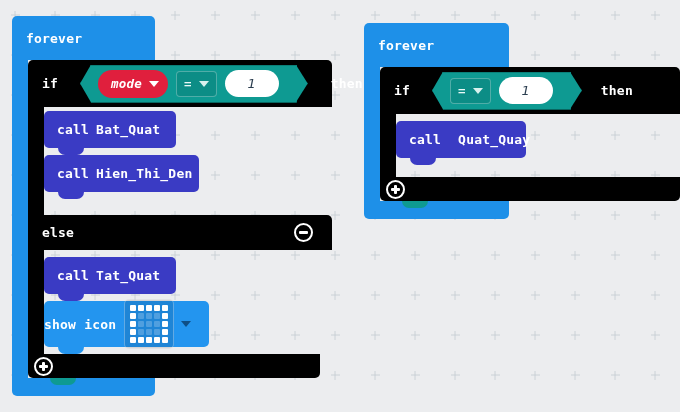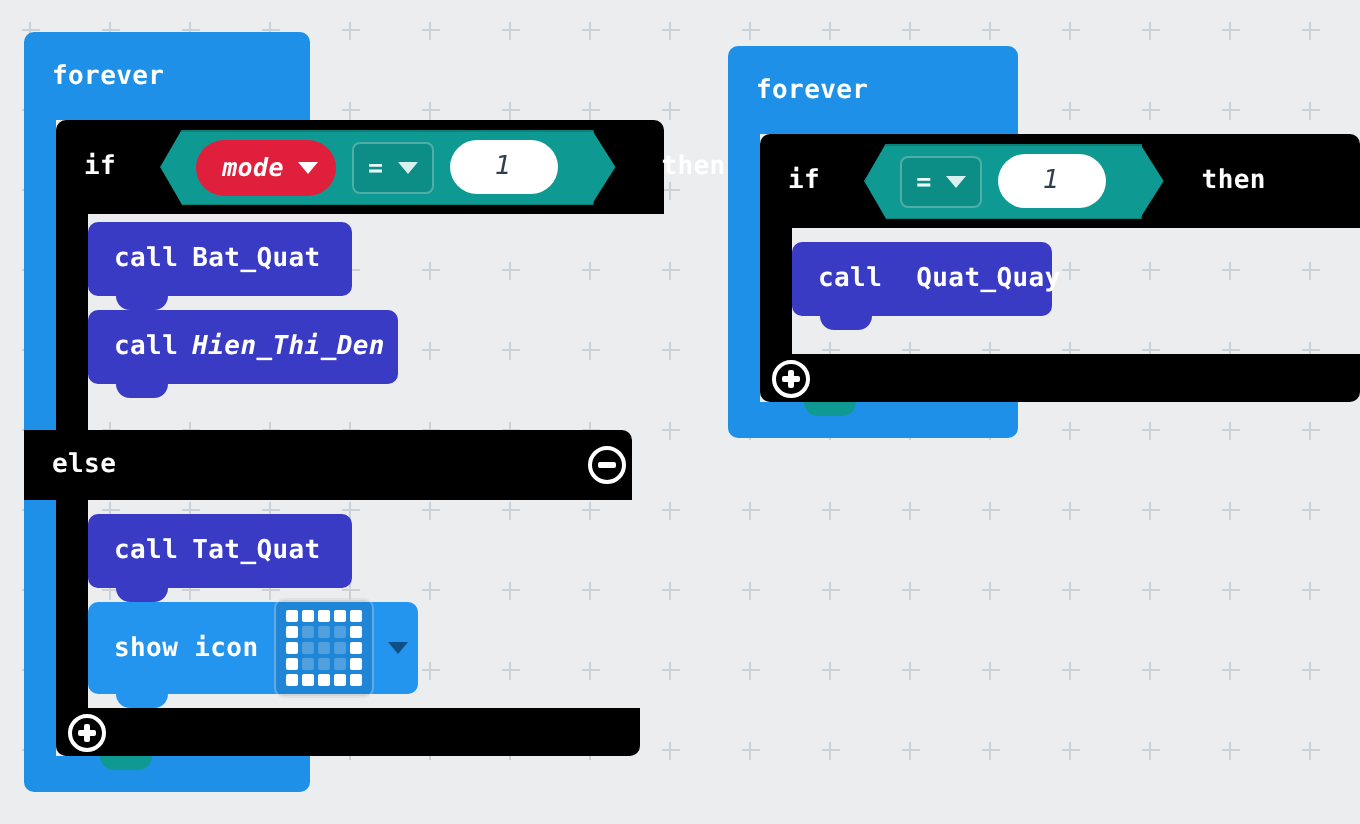--- a/index.html
+++ b/index.html
@@ -92,21 +92,20 @@
   .call {
     background: #3a3bc4;
     border-radius: 5px;
     padding-left: 13px;
   }
 
   
   .showicon {
     background: #2395ef;
     border-radius: 5px;
-    padding-left: 13px;
     gap: 8px;
   }
 
   
   .var-oval {
     background: #e01f3d;
     border-radius: 999px;
     height: 28px;
     padding: 0 9px 0 13px;
     display: inline-flex;
@@ -279,25 +278,25 @@
   <div class="blk teal" style="left:16px; top:91px; width:16px; height:108px;"></div>
 
   <div class="blk call" style="left:32px; top:95px; width:132px; height:37px;">
     <span class="lbl">call</span>
     <span class="lbl" style="margin-left:7px;">Bat_Quat</span>
   </div>
   <div class="notch-cut" style="left:46px; top:132px; background:#3a3bc4;"></div>
 
   <div class="blk call" style="left:32px; top:139px; width:155px; height:37px;">
     <span class="lbl">call</span>
-    <span class="lbl" style="margin-left:7px;font-style:italic;">Hien_Thi_Den</span>
+    <span class="lbl" style="margin-left:7px;">Hien_Thi_Den</span>
   </div>
   <div class="notch-cut" style="left:46px; top:176px; background:#3a3bc4;"></div>
 
-  <div class="blk teal teal-mid" style="left:0; top:199px; width:304px; height:35px; padding-left:14px; border-radius:0 5px 0 0;text-align:right;">
+  <div class="blk teal teal-mid" style="left:16px; top:199px; width:304px; height:35px; padding-left:14px; border-radius:0 5px 0 0;text-align:right;">
     <span class="lbl">else</span>
   </div>
   <div class="mut" style="left:282px; top:207px;">
     <span class="bar-h"></span>
   </div>
 
   <div class="blk teal" style="left:16px; top:234px; width:16px; height:104px;"></div>
 
   <div class="blk call" style="left:32px; top:241px; width:132px; height:37px;">
     <span class="lbl">call</span>

